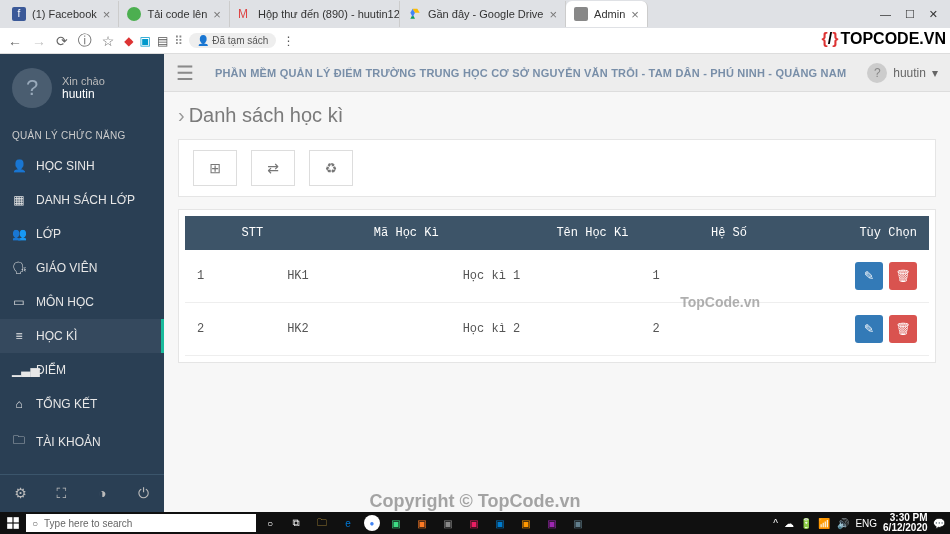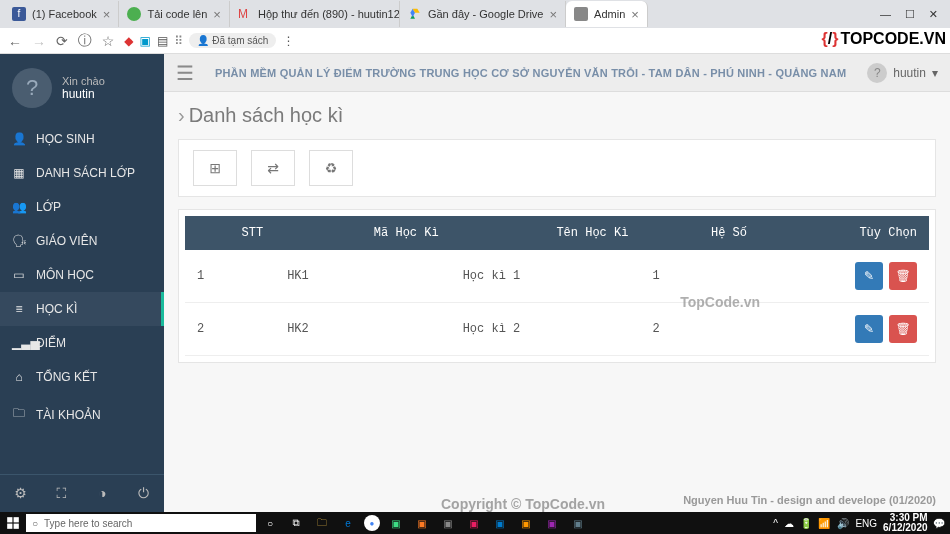--- a/index.html
+++ b/index.html
@@ -56,21 +56,21 @@
 .act-btn { width: 28px; height: 28px; border-radius: 3px; color: #fff; display: inline-flex; align-items: center; justify-content: center; cursor: pointer; font-size: 12px; }
 .act-edit { background: #337ab7; }
 .act-del { background: #d9534f; }
 
 .footer-credit { position: absolute; bottom: 0; right: 14px; font-size: 11px; color: #999; font-weight: bold; padding: 6px 0; }
 
 
 .wm-logo { position: absolute; top: 30px; right: 4px; z-index: 20; font-weight: bold; font-size: 16px; color: #000; display: flex; align-items: center; gap: 2px; }
 .wm-logo .l1 { color: #d33; }
 .wm-center { position: absolute; top: 294px; right: 190px; z-index: 20; font-weight: bold; font-size: 14px; color: rgba(148,148,148,0.75); }
-.wm-bottom { position: absolute; bottom: 22px; left: 50%; transform: translateX(-50%); z-index: 20; font-weight: bold; font-size: 14px; color: rgba(148,148,148,0.85); margin-left: 48px; }
+.wm-bottom { position: absolute; bottom: 22px; left: 50%; transform: translateX(-50%); z-index: 20; font-weight: bold; font-size: 18px; color: rgba(148,148,148,0.85); }
 
 
 .taskbar { height: 22px; background: #101010; display: flex; align-items: center; color: #fff; font-size: 10px; padding: 0 4px; gap: 4px; }
 .tb-start { width: 18px; height: 18px; display: flex; align-items: center; justify-content: center; }
 .tb-search { flex: 0 0 230px; background: #fff; color: #666; height: 18px; display: flex; align-items: center; padding: 0 6px; gap: 6px; }
 .tb-icons { display: flex; align-items: center; gap: 6px; }
 .tb-app { width: 20px; height: 18px; display: flex; align-items: center; justify-content: center; }
 .tb-tray { margin-left: auto; display: flex; align-items: center; gap: 6px; }
 .tb-time { text-align: right; line-height: 1; font-weight: bold; }
 </style>
@@ -142,20 +142,21 @@
 
 <div class="app">
   <aside class="sidebar">
     <div class="sb-user">
       <div class="avatar">?</div>
       <div>
         <div class="sb-greet">Xin chào</div>
         <div class="sb-name">huutin</div>
       </div>
     </div>
+    <div class="sb-section">QUẢN LÝ CHỨC NĂNG</div>
     <ul class="sb-nav">
       <li class="sb-item">
           <span class="sb-icon">👤</span>
           <span>HỌC SINH</span>
         </li>
       <li class="sb-item">
           <span class="sb-icon">▦</span>
           <span>DANH SÁCH LỚP</span>
         </li>
       <li class="sb-item">
@@ -263,21 +264,20 @@
                       <span>🗑</span>
                     </span>
               </div>
                 </td>
             </tr>
           </tbody>
         </table>
       </div>
     </div>
 
-    <div class="footer-credit">Nguyen Huu Tin - design and develope (01/2020)</div>
   </main>
 </div>
 
 <div class="wm-center">TopCode.vn</div>
 <div class="wm-bottom">Copyright © TopCode.vn</div>
 
 <div class="taskbar">
   <div class="tb-start">
     <svg width="14" height="14" viewBox="0 0 24 24">
         <rect x="2" y="2" width="9" height="9" fill="#fff"></rect>

